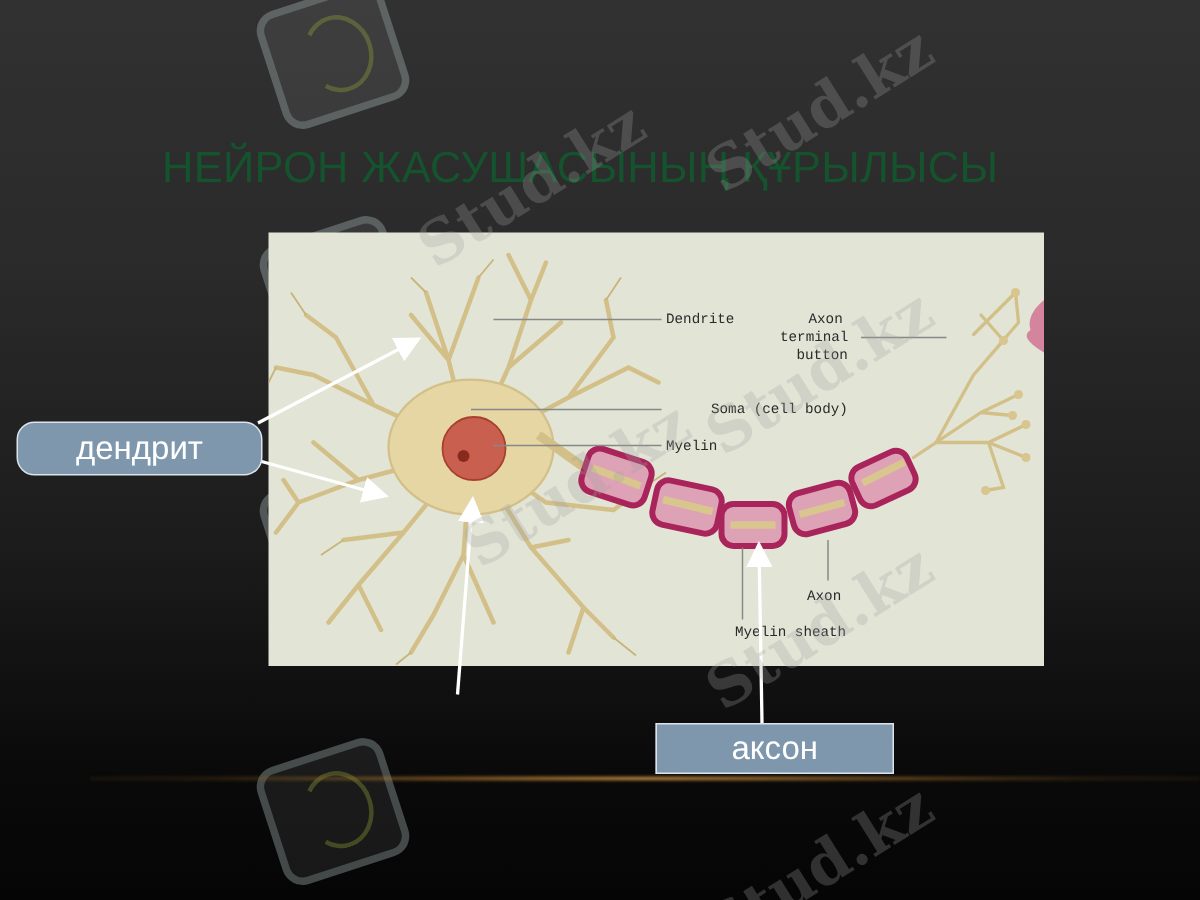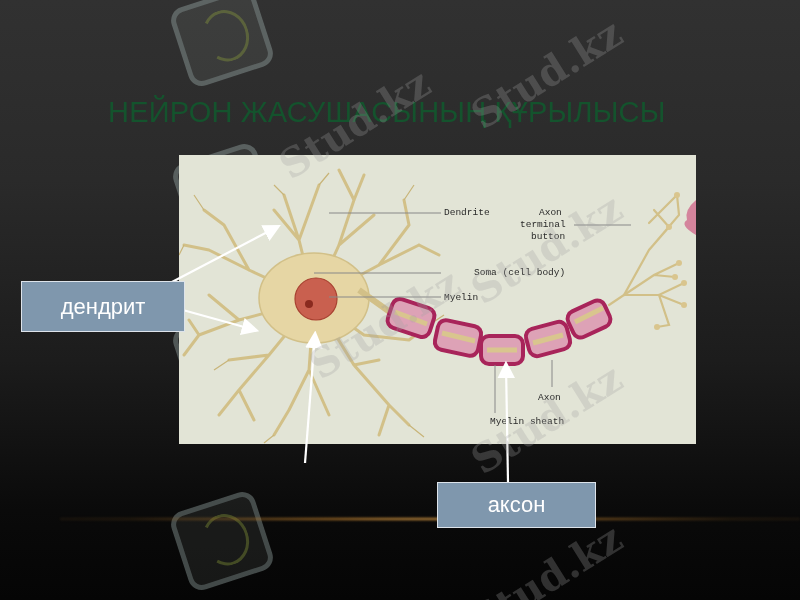--- a/index.html
+++ b/index.html
@@ -144,22 +144,22 @@
       </marker>
     </defs>
     <g stroke="#ffffff" stroke-width="2.2" fill="none">
       <line x1="172" y1="282" x2="277" y2="227" marker-end="url(#ah)"></line>
       <line x1="172" y1="307" x2="255" y2="330" marker-end="url(#ah)"></line>
       <line x1="305" y1="463" x2="315" y2="335" marker-end="url(#ah)"></line>
       <line x1="508" y1="482" x2="506" y2="365" marker-end="url(#ah)"></line>
     </g>
   </svg>
 
-  <div class="box" style="left:21px; top:281px; width:164px; height:51px;">дендрит</div>
-  <div class="box" style="left:437px; top:482px; width:159px; height:46px;">аксон</div>
+  <div class="box" style="left:11px; top:281px; width:164px; height:36px;border-radius:12px;">дендрит</div>
+  <div class="box" style="left:437px; top:482px; width:159px; height:34px;">аксон</div>
 
   <div class="wm" style="left:462px; top:50px;">Stud.kz</div>
   <div class="wm" style="left:270px; top:100px;">Stud.kz</div>
   <div class="wm" style="left:462px; top:225px;">Stud.kz</div>
   <div class="wm" style="left:300px; top:300px;">Stud.kz</div>
   <div class="wm" style="left:462px; top:395px;">Stud.kz</div>
   <div class="wm" style="left:462px; top:555px;">Stud.kz</div>
 </div>
 
 </body></html>

